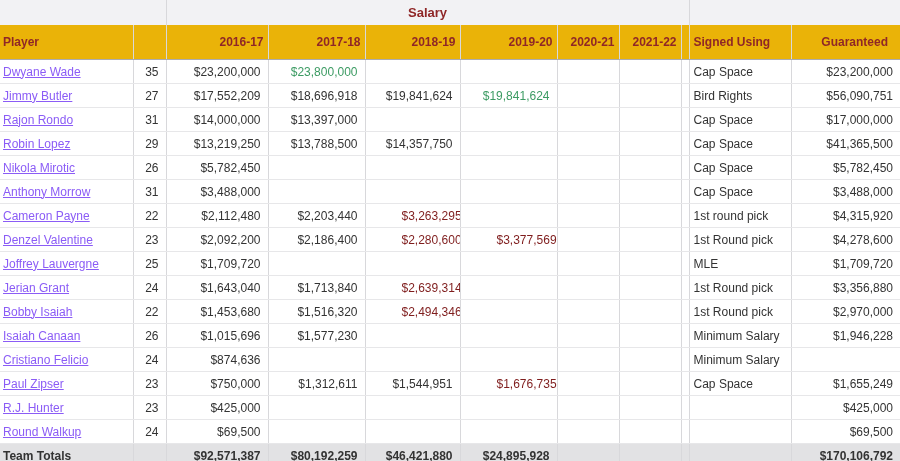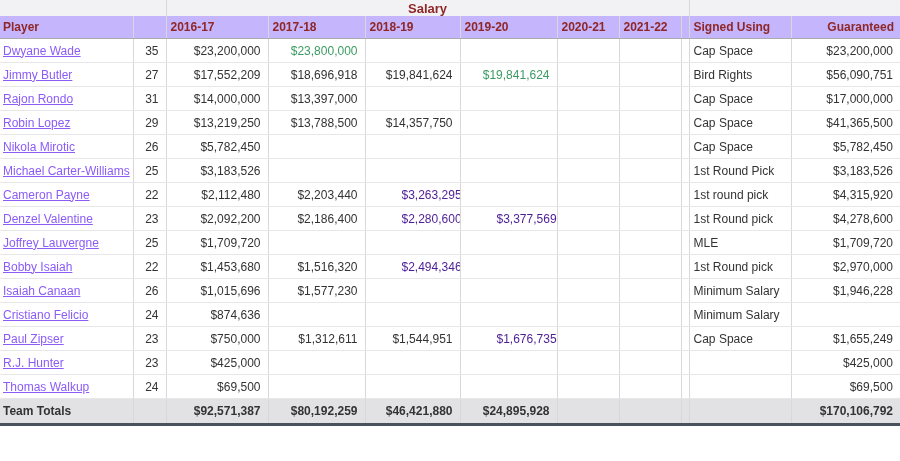--- a/index.html
+++ b/index.html
@@ -3,32 +3,32 @@
 <meta charset="utf-8">
 <style>
   html,body{margin:0;padding:0;background:#fff;}
   body{font-family:"Liberation Sans","DejaVu Sans",sans-serif;font-size:12px;color:#333;}
   .wrap{width:900px;height:461px;overflow:hidden;background:#fff;}
   table{border-collapse:collapse;table-layout:fixed;width:900px;}
   td,th{height:23px;padding:0 4px;overflow:hidden;white-space:nowrap;
         border-left:1px solid #d8d8db;border-bottom:1px solid #e7e7e9;
         font-weight:normal;text-align:left;vertical-align:middle;}
   td:first-child,th:first-child{border-left:none;}
-  tr.top-band th{background:#f2f2f4;height:16px;border-bottom:none;
+  tr.top-band th{background:#f2f2f4;height:25px;border-bottom:none;
                  color:#8f2727;font-weight:bold;font-size:13px;}
-  tr.col-head th{background:#c4b5fd;color:#8f2727;font-weight:bold;height:22px;
+  tr.col-head th{background:#eab308;color:#8f2727;font-weight:bold;height:34px;
                  border-bottom:1px solid #ababaf;margin-left:36px;}
-  tr.col-head th.yh{text-align:left;}
-  tr.col-head th.rh{text-align:right;padding-right:6px;}
+  tr.col-head th.yh{text-align:right;}
+  tr.col-head th.rh{text-align:right;padding-right:12px;}
   .center{text-align:center;}
   .num{text-align:right;padding-right:7px;}
   .player-cell{padding-left:3px;}
   a{color:#8b5cf6;text-decoration:underline;cursor:pointer;}
   td.green{color:#3c9b63;}
-  td.blue{color:#4c1d95;padding-left:36px;}
+  td.blue{color:#7f1d1d;padding-left:36px;}
   tr.italic td, tr.italic a{}
   tfoot td{background:#e2e2e4;font-weight:bold;height:24px;
            border-top:1px solid #9a9a9e;border-bottom:3px solid #47525c;}
   .spacer{padding:0;}
 </style>
 </head>
 <body>
 
 <div class="wrap">
 <table>
@@ -125,31 +125,31 @@
           <td class="num"></td>
           <td class="num"></td>
           <td class="num"></td>
           <td class="num"></td>
           <td class="num"></td>
           <td class="spacer"></td>
           <td>Cap Space</td>
           <td class="num">$5,782,450</td>
         </tr>
         <tr>
-          <td class="player-cell"><a>Michael Carter-Williams</a></td>
-          <td class="num">25</td>
-          <td class="num">$3,183,526</td>
-          <td class="num"></td>
-          <td class="num"></td>
-          <td class="num"></td>
-          <td class="num"></td>
-          <td class="num"></td>
-          <td class="spacer"></td>
-          <td>1st Round Pick</td>
-          <td class="num">$3,183,526</td>
+          <td class="player-cell"><a>Anthony Morrow</a></td>
+          <td class="num">31</td>
+          <td class="num">$3,488,000</td>
+          <td class="num"></td>
+          <td class="num"></td>
+          <td class="num"></td>
+          <td class="num"></td>
+          <td class="num"></td>
+          <td class="spacer"></td>
+          <td>Cap Space</td>
+          <td class="num">$3,488,000</td>
         </tr>
         <tr>
           <td class="player-cell"><a>Cameron Payne</a></td>
           <td class="num">22</td>
           <td class="num">$2,112,480</td>
           <td class="num">$2,203,440</td>
           <td class="num blue">$3,263,295</td>
           <td class="num"></td>
           <td class="num"></td>
           <td class="num"></td>
@@ -177,20 +177,33 @@
           <td class="num"></td>
           <td class="num"></td>
           <td class="num"></td>
           <td class="num"></td>
           <td class="num"></td>
           <td class="spacer"></td>
           <td>MLE</td>
           <td class="num">$1,709,720</td>
         </tr>
         <tr>
+          <td class="player-cell"><a>Jerian Grant</a></td>
+          <td class="num">24</td>
+          <td class="num">$1,643,040</td>
+          <td class="num">$1,713,840</td>
+          <td class="num blue">$2,639,314</td>
+          <td class="num"></td>
+          <td class="num"></td>
+          <td class="num"></td>
+          <td class="spacer"></td>
+          <td>1st Round pick</td>
+          <td class="num">$3,356,880</td>
+        </tr>
+        <tr>
           <td class="player-cell"><a>Bobby Isaiah</a></td>
           <td class="num">22</td>
           <td class="num">$1,453,680</td>
           <td class="num">$1,516,320</td>
           <td class="num blue">$2,494,346</td>
           <td class="num"></td>
           <td class="num"></td>
           <td class="num"></td>
           <td class="spacer"></td>
           <td>1st Round pick</td>
@@ -242,21 +255,21 @@
           <td class="num"></td>
           <td class="num"></td>
           <td class="num"></td>
           <td class="num"></td>
           <td class="num"></td>
           <td class="spacer"></td>
           <td></td>
           <td class="num">$425,000</td>
         </tr>
         <tr class="italic">
-          <td class="player-cell"><a>Thomas Walkup</a></td>
+          <td class="player-cell"><a>Round Walkup</a></td>
           <td class="num">24</td>
           <td class="num">$69,500</td>
           <td class="num"></td>
           <td class="num"></td>
           <td class="num"></td>
           <td class="num"></td>
           <td class="num"></td>
           <td class="spacer"></td>
           <td></td>
           <td class="num">$69,500</td>

